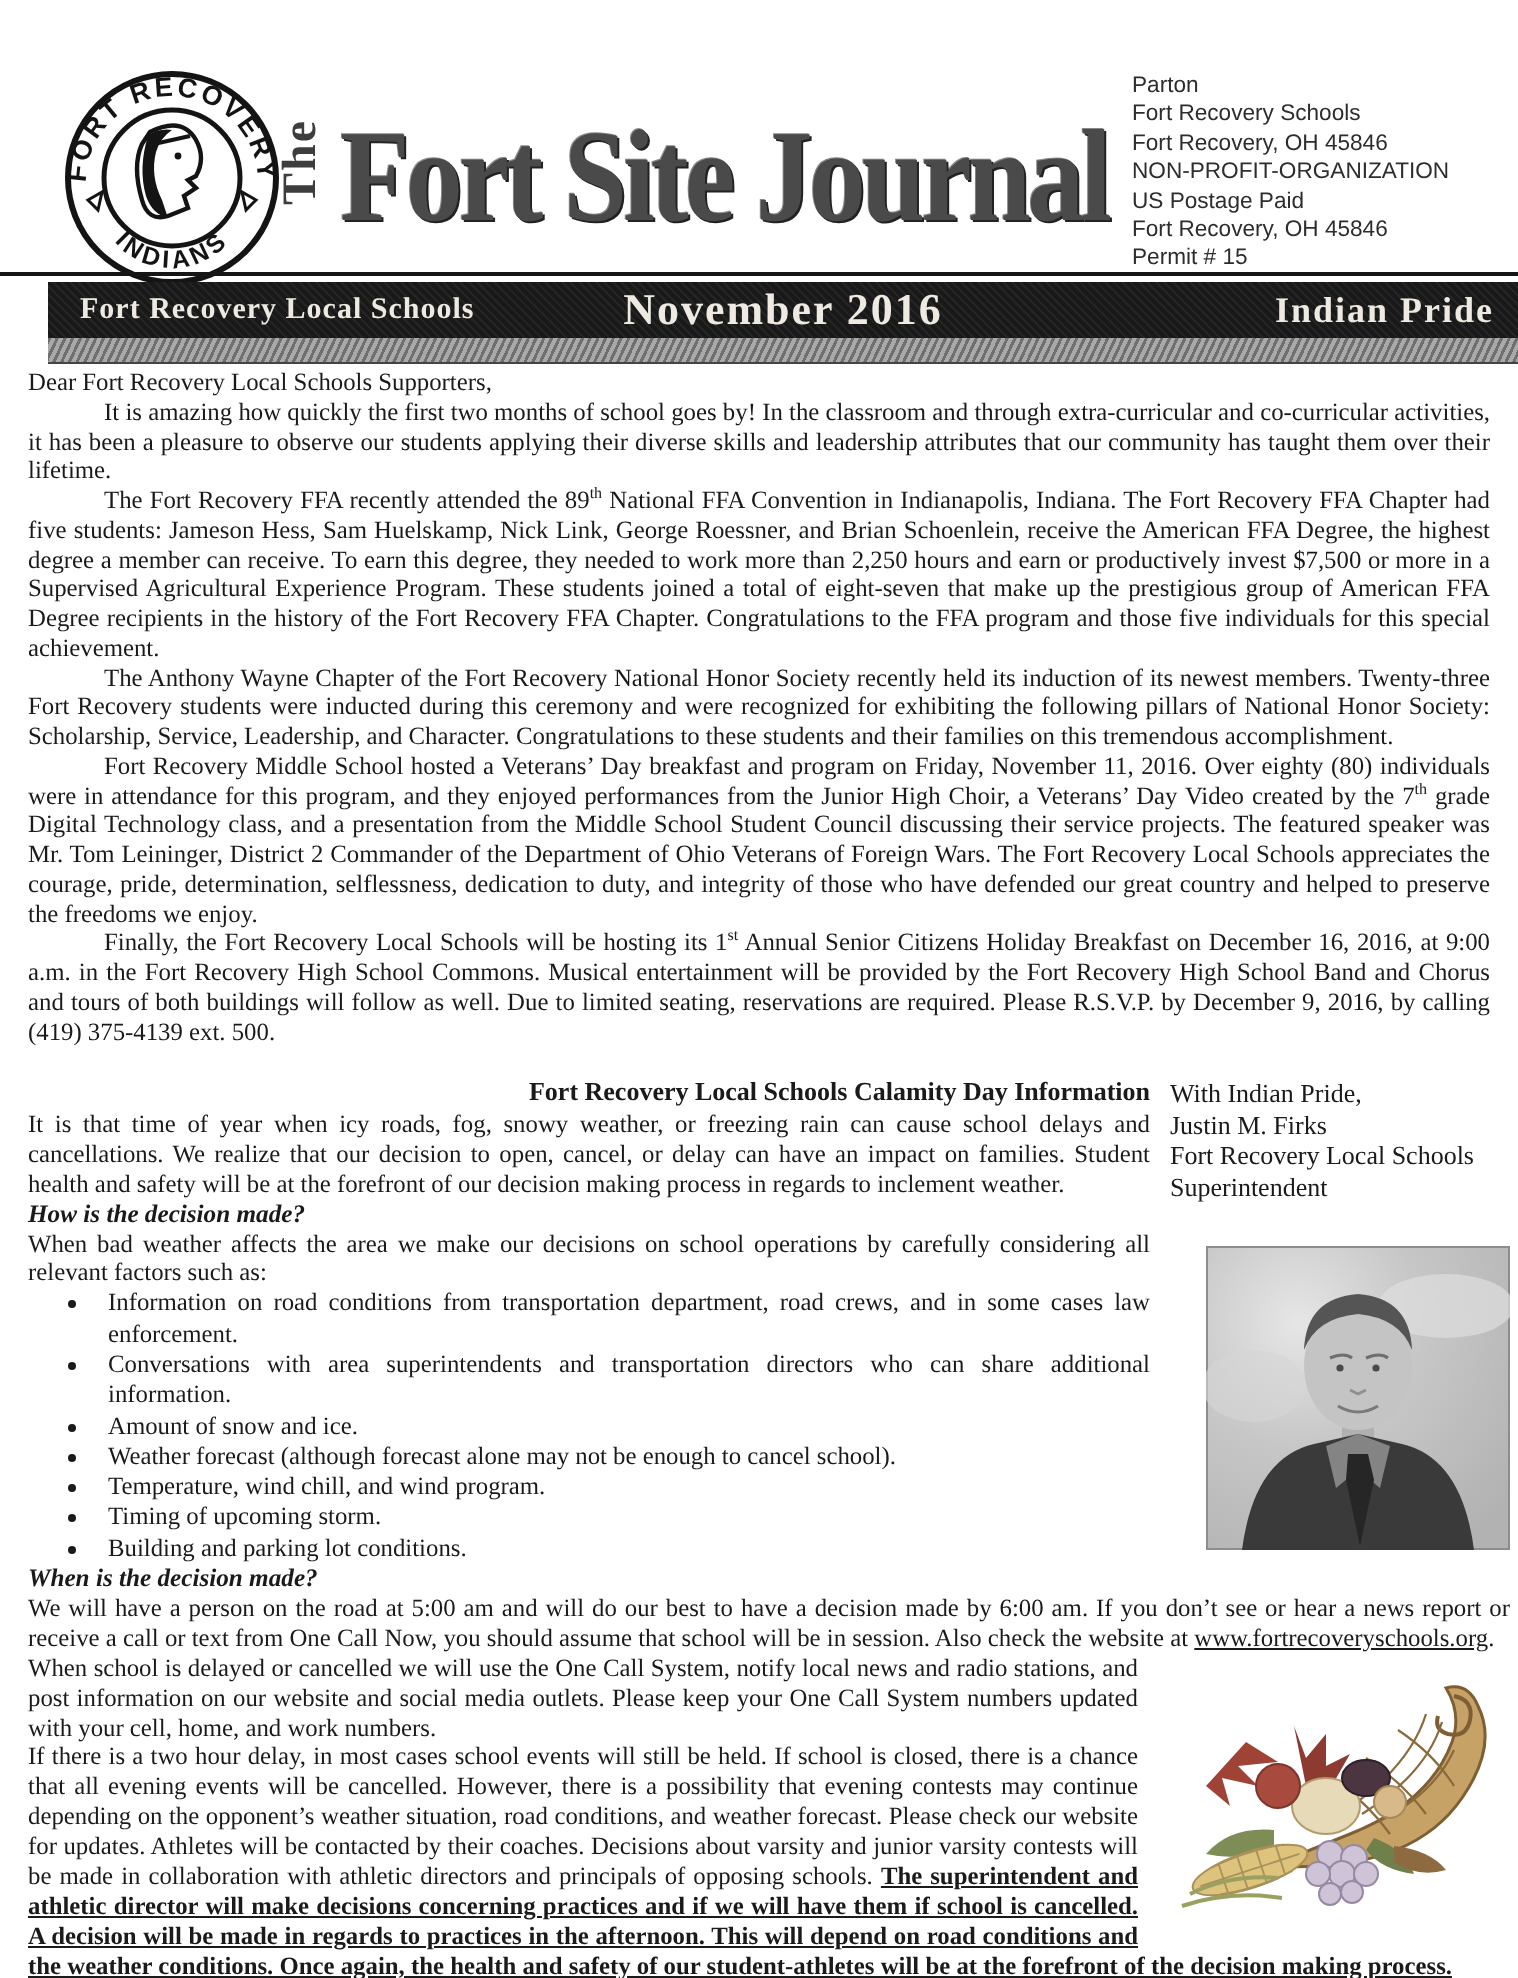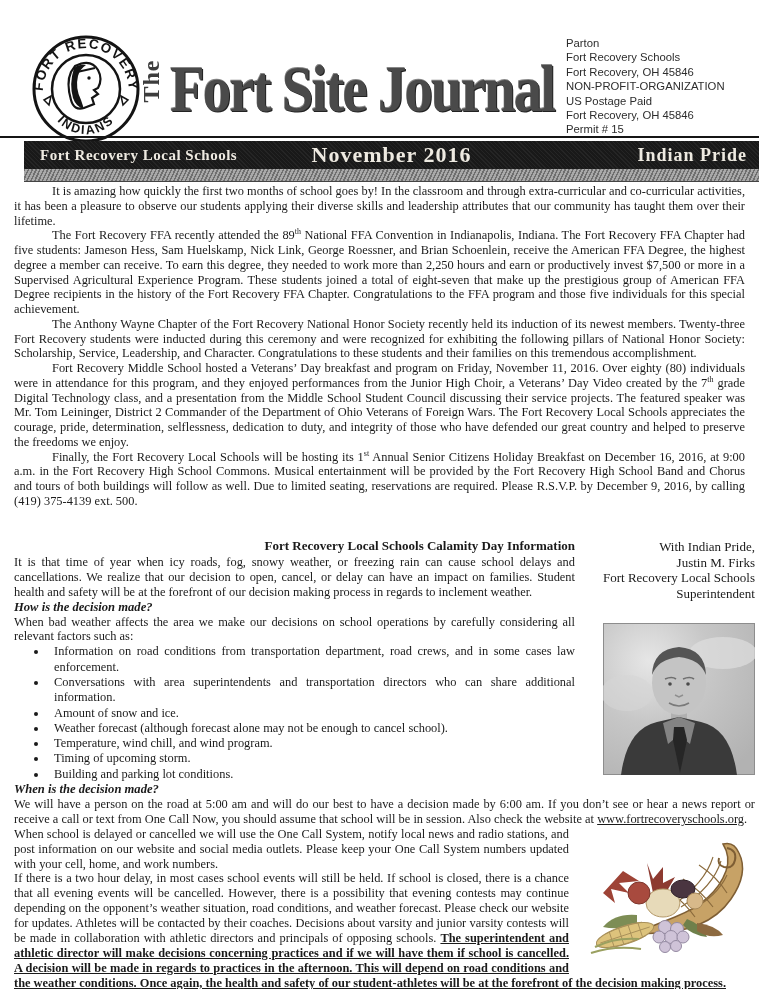--- a/index.html
+++ b/index.html
@@ -59,21 +59,21 @@
   .calamity{
     position:absolute; left:14px; top:539px; width:741px;
     font-size:12.4px; line-height:14.9px; text-align:justify;
   }
   .calamity h2{font-size:13px; margin:0 0 1px 0; text-align:right;}
   .calamity h3{font-size:12.6px; margin:0; text-align:left;font-style:italic;}
   .calamity p{margin:0;}
   .calamity ul{margin:0 0 0 16px; padding:0 0 0 18px;}
   .calamity li{line-height:15.3px; padding-left:6px;}
   .right-col{float:right; width:170px; margin:0 0 6px 10px;}
-  .signature{font-size:13px; line-height:15.6px; text-align:right; margin-bottom:22px;}
+  .signature{font-size:13px; line-height:15.6px; text-align:left; margin-bottom:22px;}
   .photo{width:152px; height:152px; margin-left:18px; display:block;}
   .cornu-wrap{float:right; width:178px; height:140px; margin:0 0 2px 8px;}
 </style>
 </head>
 <body>
 
 <div class="page">
 
   <div class="logo">
     <svg viewBox="0 0 110 110" width="110" height="110">
@@ -112,20 +112,21 @@
   <div class="masthead-rule"></div>
 
   <div class="banner">
     <span class="b-left">Fort Recovery Local Schools</span>
     <span class="b-center">November 2016</span>
     <span class="b-right">Indian Pride</span>
   </div>
   <div class="hatch"></div>
 
   <main class="letter">
+    <p>Dear Fort Recovery Local Schools Supporters,</p>
     <p class="indent">It is amazing how quickly the first two months of school goes by! In the classroom and through extra-curricular and co-curricular activities, it has been a pleasure to observe our students applying their diverse skills and leadership attributes that our community has taught them over their lifetime.</p>
     <p class="indent">The Fort Recovery FFA recently attended the 89<sup>th</sup> National FFA Convention in Indianapolis, Indiana. The Fort Recovery FFA Chapter had five students: Jameson Hess, Sam Huelskamp, Nick Link, George Roessner, and Brian Schoenlein, receive the American FFA Degree, the highest degree a member can receive. To earn this degree, they needed to work more than 2,250 hours and earn or productively invest $7,500 or more in a Supervised Agricultural Experience Program. These students joined a total of eight-seven that make up the prestigious group of American FFA Degree recipients in the history of the Fort Recovery FFA Chapter. Congratulations to the FFA program and those five individuals for this special achievement.</p>
     <p class="indent">The Anthony Wayne Chapter of the Fort Recovery National Honor Society recently held its induction of its newest members. Twenty-three Fort Recovery students were inducted during this ceremony and were recognized for exhibiting the following pillars of National Honor Society: Scholarship, Service, Leadership, and Character. Congratulations to these students and their families on this tremendous accomplishment.</p>
     <p class="indent">Fort Recovery Middle School hosted a Veterans’ Day breakfast and program on Friday, November 11, 2016. Over eighty (80) individuals were in attendance for this program, and they enjoyed performances from the Junior High Choir, a Veterans’ Day Video created by the 7<sup>th</sup> grade Digital Technology class, and a presentation from the Middle School Student Council discussing their service projects. The featured speaker was Mr. Tom Leininger, District 2 Commander of the Department of Ohio Veterans of Foreign Wars. The Fort Recovery Local Schools appreciates the courage, pride, determination, selflessness, dedication to duty, and integrity of those who have defended our great country and helped to preserve the freedoms we enjoy.</p>
     <p class="indent">Finally, the Fort Recovery Local Schools will be hosting its 1<sup>st</sup> Annual Senior Citizens Holiday Breakfast on December 16, 2016, at 9:00 a.m. in the Fort Recovery High School Commons. Musical entertainment will be provided by the Fort Recovery High School Band and Chorus and tours of both buildings will follow as well. Due to limited seating, reservations are required. Please R.S.V.P. by December 9, 2016, by calling (419) 375-4139 ext. 500.</p>
   </main>
 
   <section class="calamity">
 
     <aside class="right-col">

